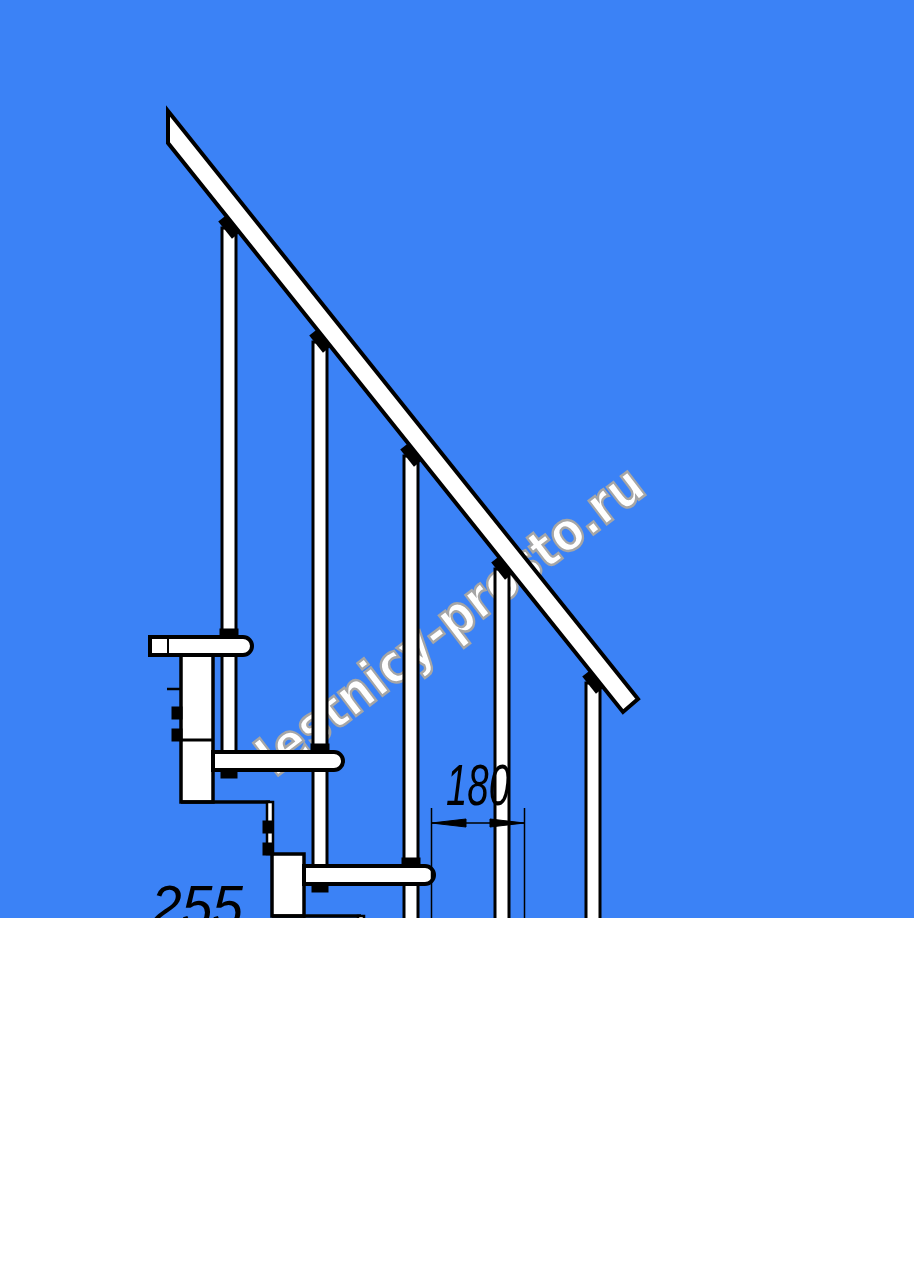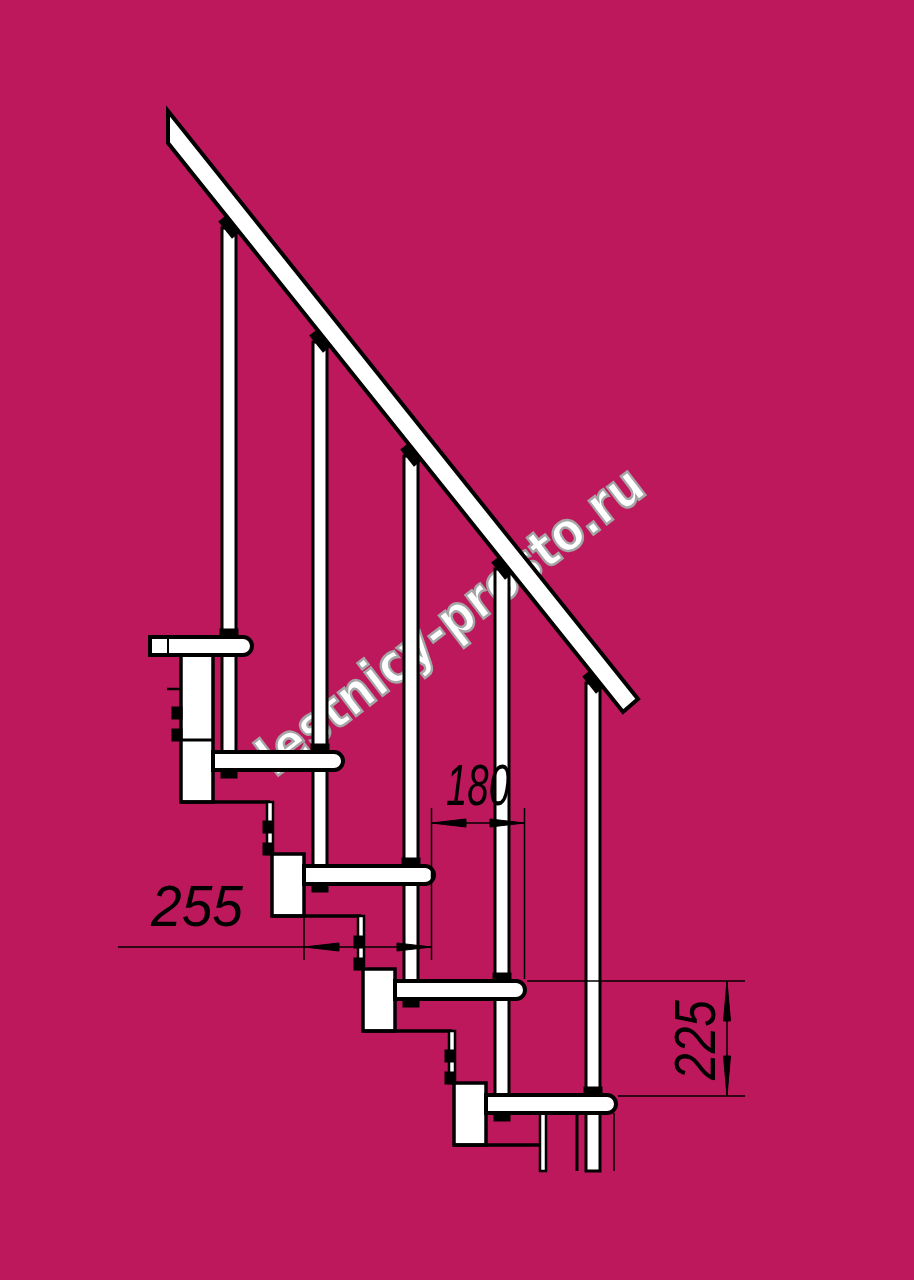--- a/index.html
+++ b/index.html
@@ -1,16 +1,16 @@
 <!DOCTYPE html>
 <html><head>
 <meta charset="utf-8">
 <style>
   html,body{margin:0;padding:0;background:#ffffff;}
-  #page{position:relative;width:914px;height:1280px;background:#be185d;overflow:hidden;}
+  #page{position:relative;width:914px;height:918px;background:#3b82f6;overflow:hidden;}
   svg{position:absolute;left:0;top:0;width:914px;height:1280px;}
   #linework *, #dim-linework *{stroke:#000000;}
   .dim-label{font-family:"Liberation Sans",sans-serif;font-style:italic;font-weight:normal;fill:#000000;}
   #watermark-text{font-family:"DejaVu Sans",sans-serif;font-weight:bold;}
 </style>
 </head>
 <body>
 
 <div id="page">
   <svg id="drawing-svg" viewBox="0 0 914 1280" xmlns="http://www.w3.org/2000/svg">

